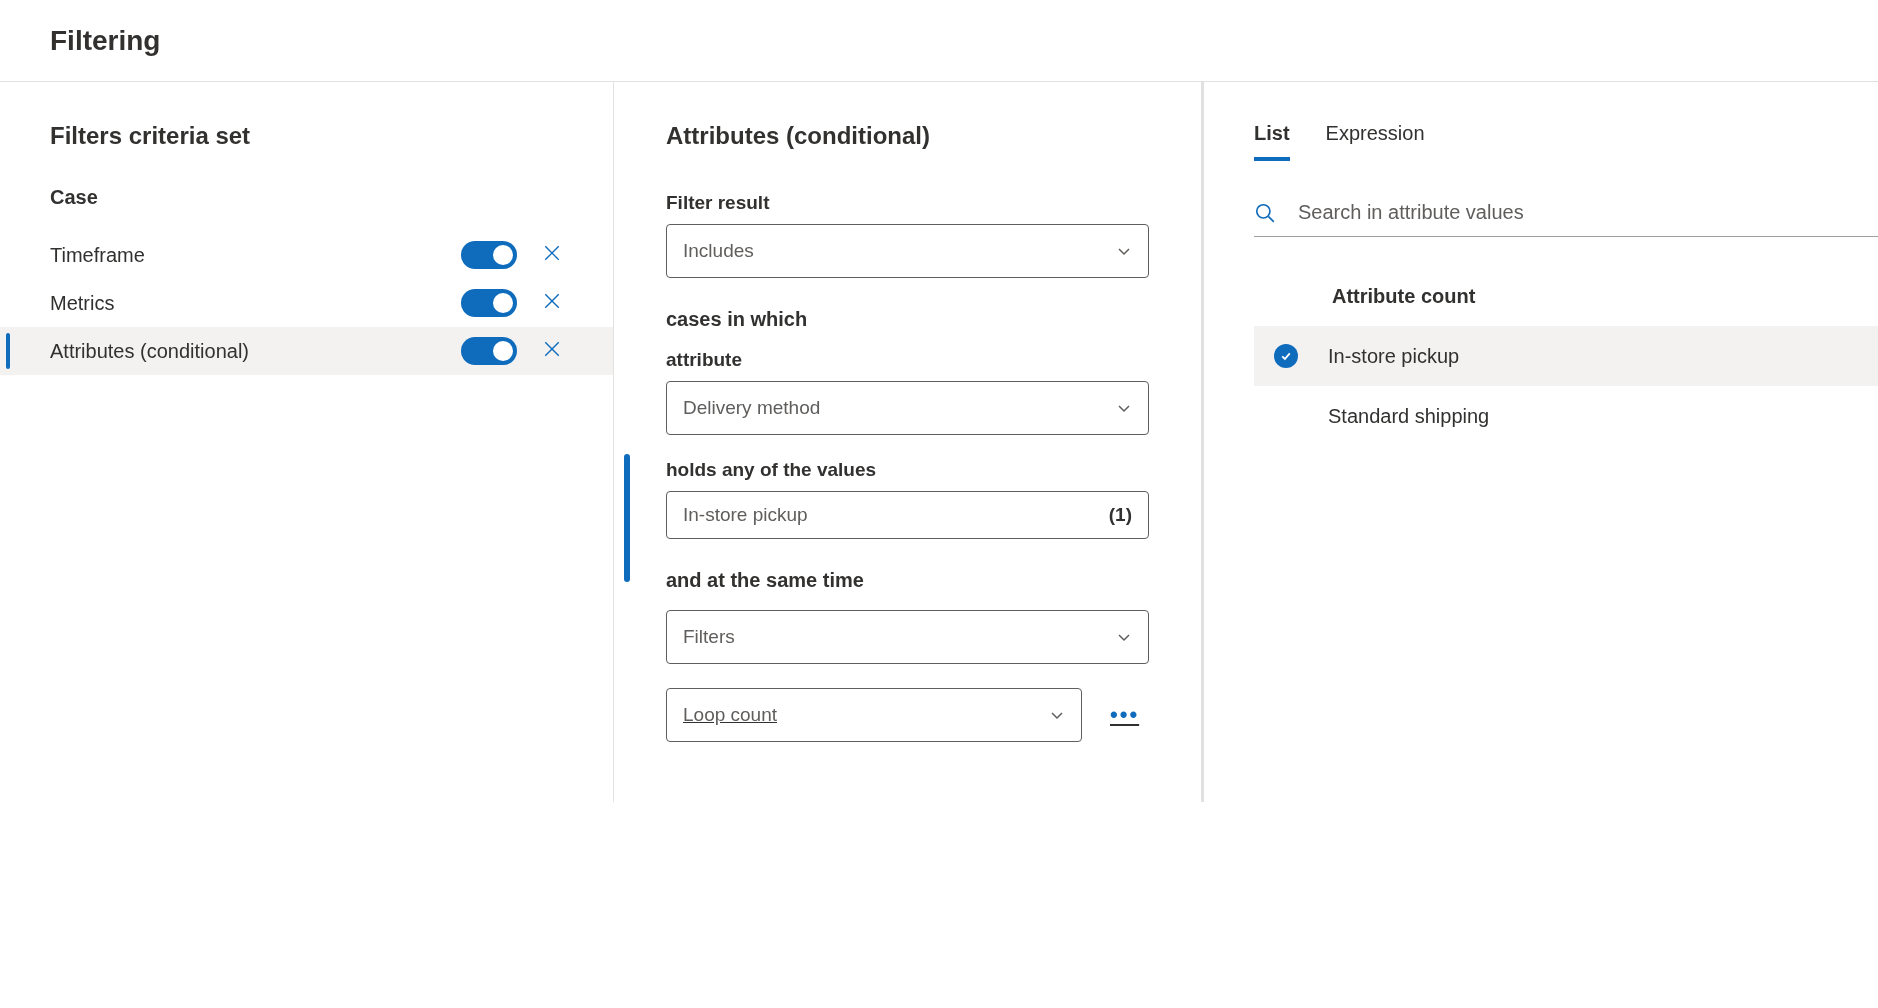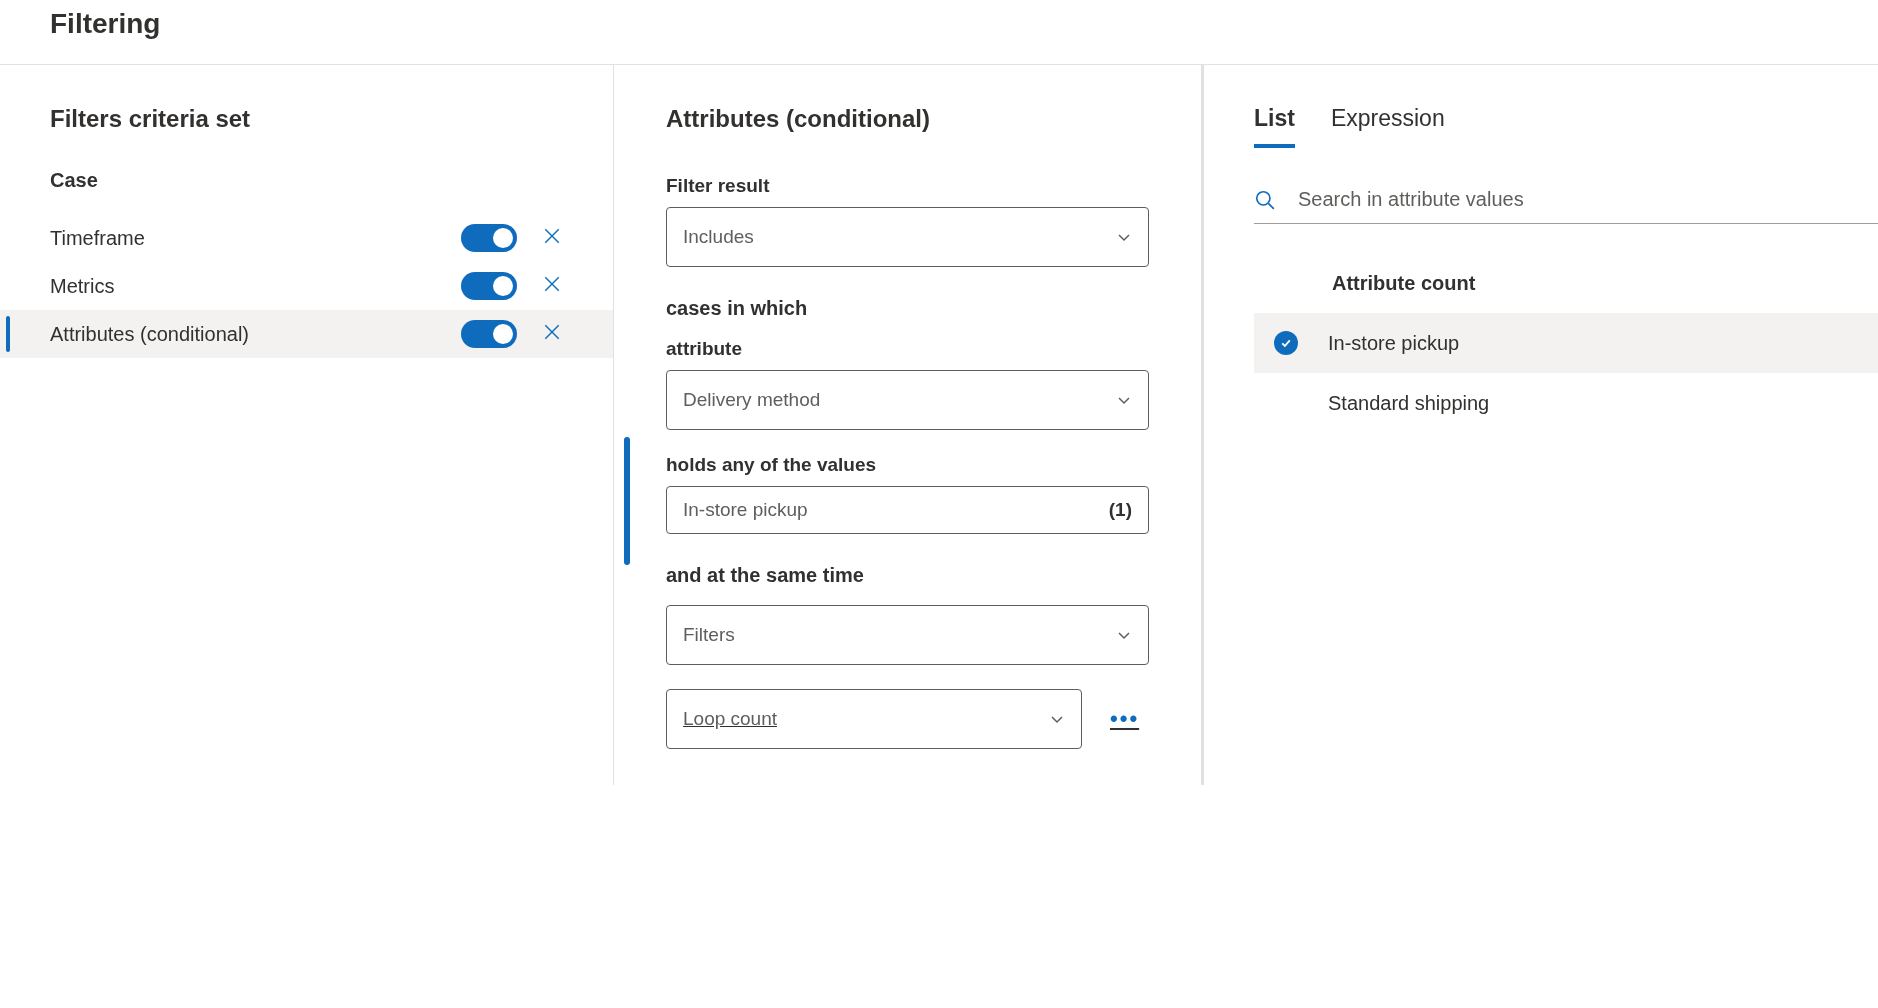--- a/index.html
+++ b/index.html
@@ -5,21 +5,21 @@
     * { box-sizing: border-box; margin: 0; padding: 0; }
     body {
       font-family: "Segoe UI", -apple-system, sans-serif;
       background: #fff;
       color: #323130;
       font-size: 18px;
     }
     .page-title {
       font-size: 28px;
       font-weight: 600;
-      padding: 8px 0 24px 50px;
+      padding: 25px 0 24px 50px;
     }
     .divider {
       border-top: 1px solid #e1e1e1;
     }
     .layout {
       display: flex;
       min-height: 720px;
     }
     .col-left {
       width: 614px;
@@ -112,21 +112,21 @@
     .form-label.first { margin-top: 0; }
     .form-text {
       font-size: 20px;
       font-weight: 600;
       margin-top: 30px;
       margin-bottom: 18px;
     }
     .select-box {
       border: 1px solid #605e5c;
       border-radius: 4px;
-      height: 60px;
+      height: 54px;
       display: flex;
       align-items: center;
       padding: 0 16px;
       color: #605e5c;
       font-size: 19px;
       cursor: pointer;
       justify-content: space-between;
       background: #fff;
     }
     .chev {
@@ -175,21 +175,21 @@
     .col-right {
       flex: 1;
       padding: 40px 0 0 50px;
     }
     .tabs {
       display: flex;
       gap: 36px;
       margin-bottom: 40px;
     }
     .tab {
-      font-size: 23px;
+      font-size: 20px;
       padding-bottom: 12px;
       cursor: pointer;
       font-weight: 400;
     }
     .tab.active {
       font-weight: 600;
       border-bottom: 4px solid #0F6CBD;
     }
     .search-row {
       display: flex;

